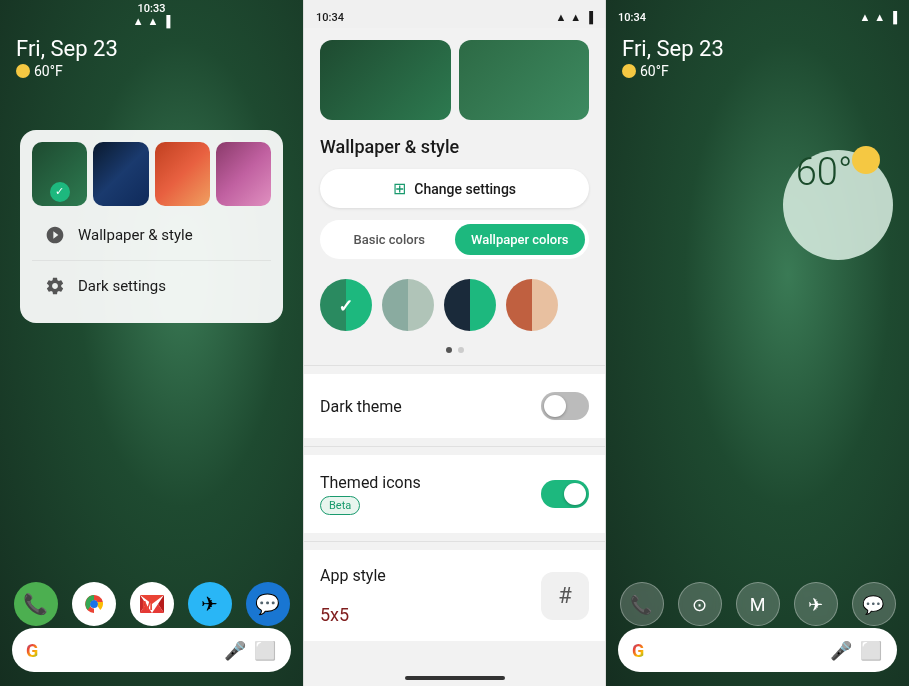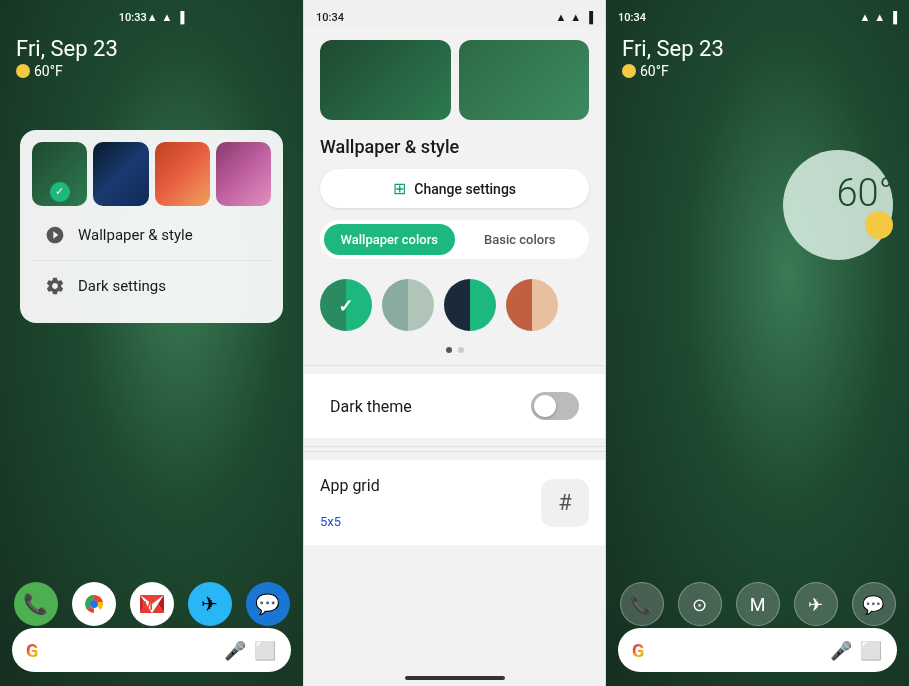--- a/index.html
+++ b/index.html
@@ -24,23 +24,23 @@
       height: 686px;
       background: #2a5c40;
     }
     .left-bg {
       position: absolute; inset: 0;
       background: radial-gradient(ellipse at 60% 40%, #3a7a55 0%, #1e4a30 40%, #152e20 100%);
     }
     .left-statusbar {
       position: absolute; top: 0; left: 0; right: 0;
       height: 28px;
-      display: flex; align-items: center; justify-content: center;
+      display: flex; align-items: center; justify-content: flex-end;
       padding: 6px 0 0;
-      color: white; font-size: 11px; font-weight: 500; z-index: 10;
+      color: white; font-size: 11px; font-weight: 500; z-index: 10; flex-direction: column;
     }
     .status-icons { display: flex; align-items: center; gap: 4px; font-size: 11px; }
     .left-date-weather {
       position: absolute; top: 36px; left: 16px; z-index: 10; color: white;
     }
     .left-date { font-size: 22px; font-weight: 400; }
     .left-weather { display: flex; align-items: center; gap: 4px; font-size: 14px; margin-top: 2px; }
     .weather-dot { width: 14px; height: 14px; background: #f5c842; border-radius: 50%; }
 
     
@@ -206,25 +206,25 @@
     .dot { width: 6px; height: 6px; border-radius: 50%; background: #ccc; }
     .dot-active { background: #555; }
 
     
     .section-divider { height: 1px; background: #e0e0e0; margin: 4px 0; }
     .section-bg { background: white; margin: 8px 0; }
 
     
     .setting-row {
       display: flex; align-items: center; justify-content: space-between;
-      padding: 18px 26px;
+      padding: 18px 16px;
       background: white;
     }
     .setting-label { font-size: 16px; color: #1a1a1a; font-weight: 400; }
-    .setting-sub { font-size: 13px; color: #1d4ed8; margin-top: 19px; }
+    .setting-sub { font-size: 18px; color: #7f1d1d; margin-top: 19px; }
 
     
     .toggle {
       width: 48px; height: 28px; border-radius: 14px;
       position: relative; cursor: pointer;
     }
     .toggle-off { background: #bbb; }
     .toggle-on { background: #1db87e; }
     .toggle-thumb {
       position: absolute; top: 3px;
@@ -288,21 +288,21 @@
       position: absolute; top: 36px; left: 16px; z-index: 10; color: white;
     }
     .right-date { font-size: 22px; font-weight: 400; }
     .right-weather { display: flex; align-items: center; gap: 4px; font-size: 14px; margin-top: 2px; }
 
     
     .weather-widget {
       position: absolute; top: 150px; right: 16px; z-index: 10;
       background: rgba(220,240,228,0.85); border-radius: 50%;
       width: 110px; height: 110px;
-      display: flex; flex-direction: column; align-items: flex-end; justify-content: center;
+      display: flex; flex-direction: row; align-items: flex-start; justify-content: center;
       backdrop-filter: blur(4px);
     }
     .weather-widget-temp {
       font-size: 38px; font-weight: 300; color: #1a4a2a;
     }
     .weather-sun {
       width: 28px; height: 28px; background: #f5c842; border-radius: 50%;
       margin-top: -4px;
     }
 
@@ -428,25 +428,25 @@
     </div>
 
     <div class="page-title">Wallpaper &amp; style</div>
 
     <div class="change-wp-btn">
       <span class="change-wp-icon">⊞</span>
       <span>Change settings</span>
     </div>
 
     <div class="color-toggle">
+      <div class="color-tab color-tab-inactive">
+        <span>Basic colors</span>
+      </div>
       <div class="color-tab color-tab-active">
         <span>Wallpaper colors</span>
-      </div>
-      <div class="color-tab color-tab-inactive">
-        <span>Basic colors</span>
       </div>
     </div>
 
     <div class="color-swatches">
       <div class="swatch swatch1 swatch-selected"></div>
       <div class="swatch swatch2"></div>
       <div class="swatch swatch3"></div>
       <div class="swatch swatch4"></div>
     </div>
 
@@ -461,26 +461,35 @@
       <div>
         <div class="setting-label">Dark theme</div>
       </div>
       <div class="toggle toggle-off">
         <div class="toggle-thumb"></div>
       </div>
     </div>
 
     <div class="section-divider"></div>
 
+    <div class="setting-row section-bg">
+      <div>
+        <div class="setting-label">Themed icons</div>
+        <div class="beta-badge">Beta</div>
+      </div>
+      <div class="toggle toggle-on">
+        <div class="toggle-thumb"></div>
+      </div>
+    </div>
 
     <div class="section-divider"></div>
 
     <div class="app-grid-row">
       <div>
-        <div class="setting-label">App grid</div>
+        <div class="setting-label">App style</div>
         <div class="setting-sub">5x5</div>
       </div>
       <div class="app-grid-icon">
         <span>#</span>
       </div>
     </div>
   </div>
 
   <div class="mid-home-bar"></div>
 </div>

